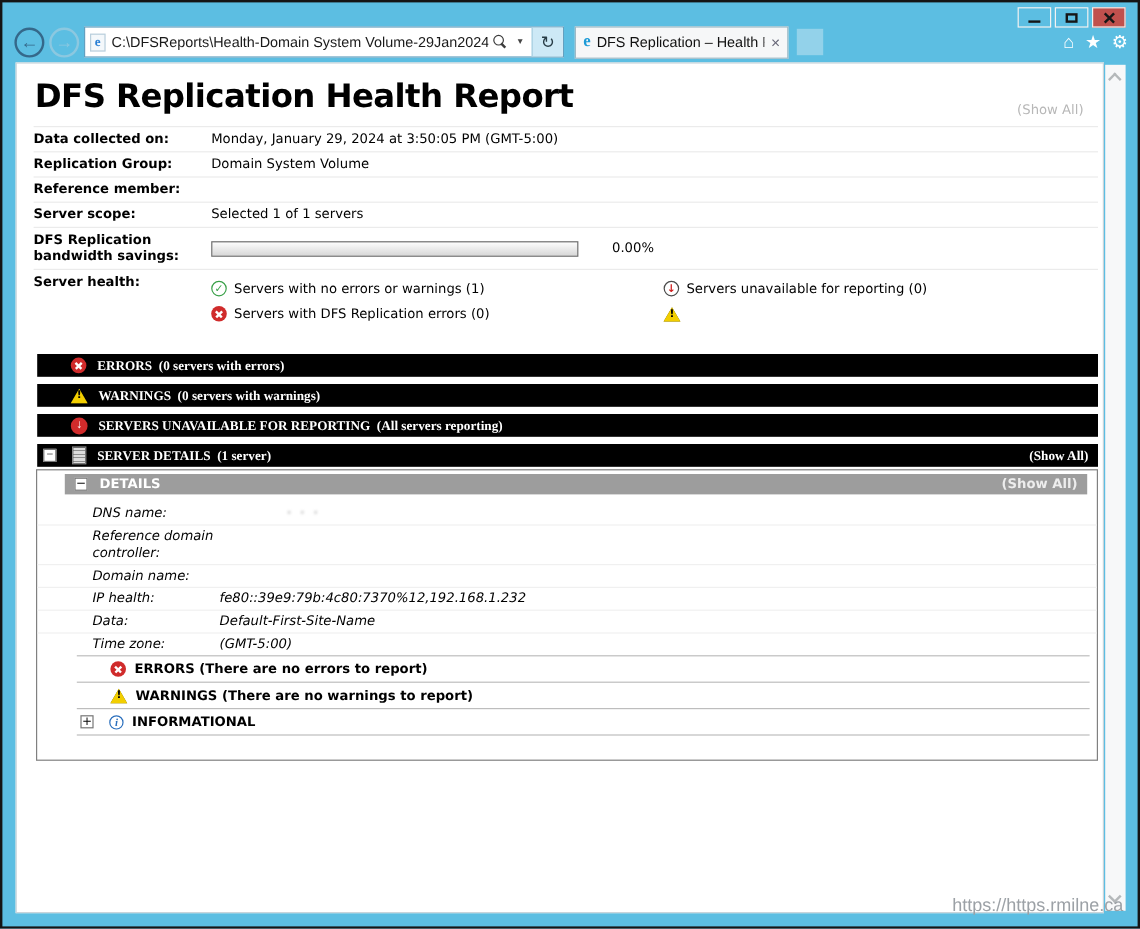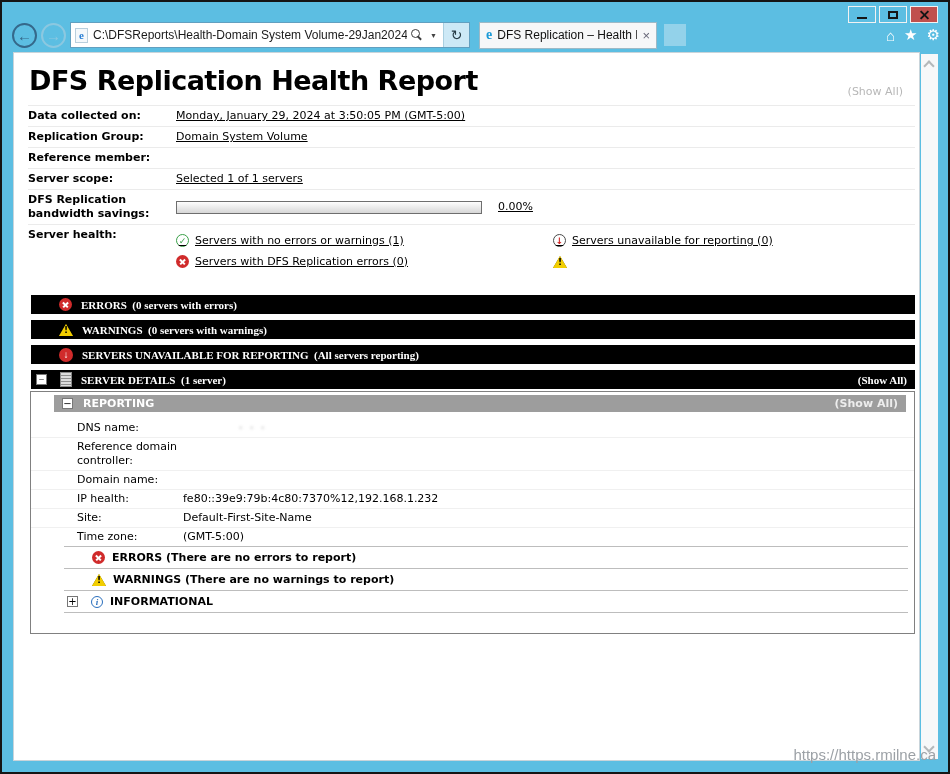--- a/index.html
+++ b/index.html
@@ -114,23 +114,23 @@
     padding: 12px 4px 0 14px; position: relative;
   }
   .report h1 { font-size: 27px; letter-spacing: -0.5px; margin: 0 0 9px 1px; }
   .showall-top {
     position: absolute; top: 32px; right: 16px;
     color: #b7b7b7; font-size: 11px;
   }
 
   .frow { display: flex; border-top: 1px solid #ebebeb; padding: 3px 0; }
   .frow .lbl { width: 148px; flex: none; font-weight: bold; line-height: 14px; }
-  .frow .val { flex: 1; line-height: 14px; text-decoration: underline; }
-
-  .bw-val { display: flex; align-items: center; gap: 16px; }
+  .frow .val { flex: 1; line-height: 14px; }
+
+  .bw-val { display: flex; align-items: center; gap: 28px; }
   .pbar {
     width: 306px; height: 13px; border: 1px solid #6e6e6e;
     background: linear-gradient(#fdfdfd, #d7d7d7);
   }
 
   .health-grid {
     display: grid; grid-auto-flow: column;
     grid-template-rows: repeat(2, 21px); grid-template-columns: 377px auto;
     padding: 2px 0 12px 0;
   }
@@ -198,21 +198,21 @@
   
   .sdbox { border: 1px solid #808080; margin: -4px 0 0 2px; padding-bottom: 20px; }
   .gbar {
     height: 17px; background: #9d9d9d; color: #fff; font-weight: bold;
     display: flex; align-items: center; margin: 3px 8px 0 23px; padding: 0 8px;
   }
   .gbar .xbox { margin-right: 10px; }
   .gbar .showall { margin-left: auto; color: #ededed; }
 
   .details { margin-top: 7px; }
-  .drow { display: flex; padding: 2px 0 2px 46px; border-top: 1px solid #f0f0f0; }
+  .drow { display: flex; padding: 2px 0 2px 46px; border-top: 1px solid #f0f0f0; font-style: italic; }
   .drow:first-child { border-top: none; }
   .drow .lbl { width: 106px; flex: none; line-height: 14px; }
   .drow .val { flex: 1; line-height: 14px; }
   .redacted { filter: blur(1.5px); color: #707070; padding-left: 56px; letter-spacing: 2px; }
 
   .srow {
     display: flex; align-items: center; gap: 7px;
     border-top: 1px solid #bdbdbd; margin: 0 6px 0 33px;
     padding: 4px 0 4px 28px; font-weight: bold;
   }
@@ -338,21 +338,21 @@
           <span class="xbox">−</span>
           <span class="ico ico-server"></span>
           <span class="bar-title">SERVER DETAILS  (1 server)</span>
           <span class="showall">(Show All)</span>
         </div>
       </div>
 
       <div class="sdbox">
         <div class="gbar">
           <span class="xbox">−</span>
-          <span>REPORTING</span>
+          <span>DETAILS</span>
           <span class="showall">(Show All)</span>
         </div>
 
         <div class="details">
           <div class="drow">
             <span class="lbl">DNS name:</span>
             <span class="val redacted">· · ·</span>
           </div>
           <div class="drow">
             <span class="lbl">Reference domain controller:</span>
@@ -360,21 +360,21 @@
           </div>
           <div class="drow">
             <span class="lbl">Domain name:</span>
             <span class="val"></span>
           </div>
           <div class="drow">
             <span class="lbl">IP health:</span>
             <span class="val">fe80::39e9:79b:4c80:7370%12,192.168.1.232</span>
           </div>
           <div class="drow">
-            <span class="lbl">Site:</span>
+            <span class="lbl">Data:</span>
             <span class="val">Default-First-Site-Name</span>
           </div>
           <div class="drow">
             <span class="lbl">Time zone:</span>
             <span class="val">(GMT-5:00)</span>
           </div>
         </div>
 
         <div class="srow">
           <span class="ico ico-err"></span>

